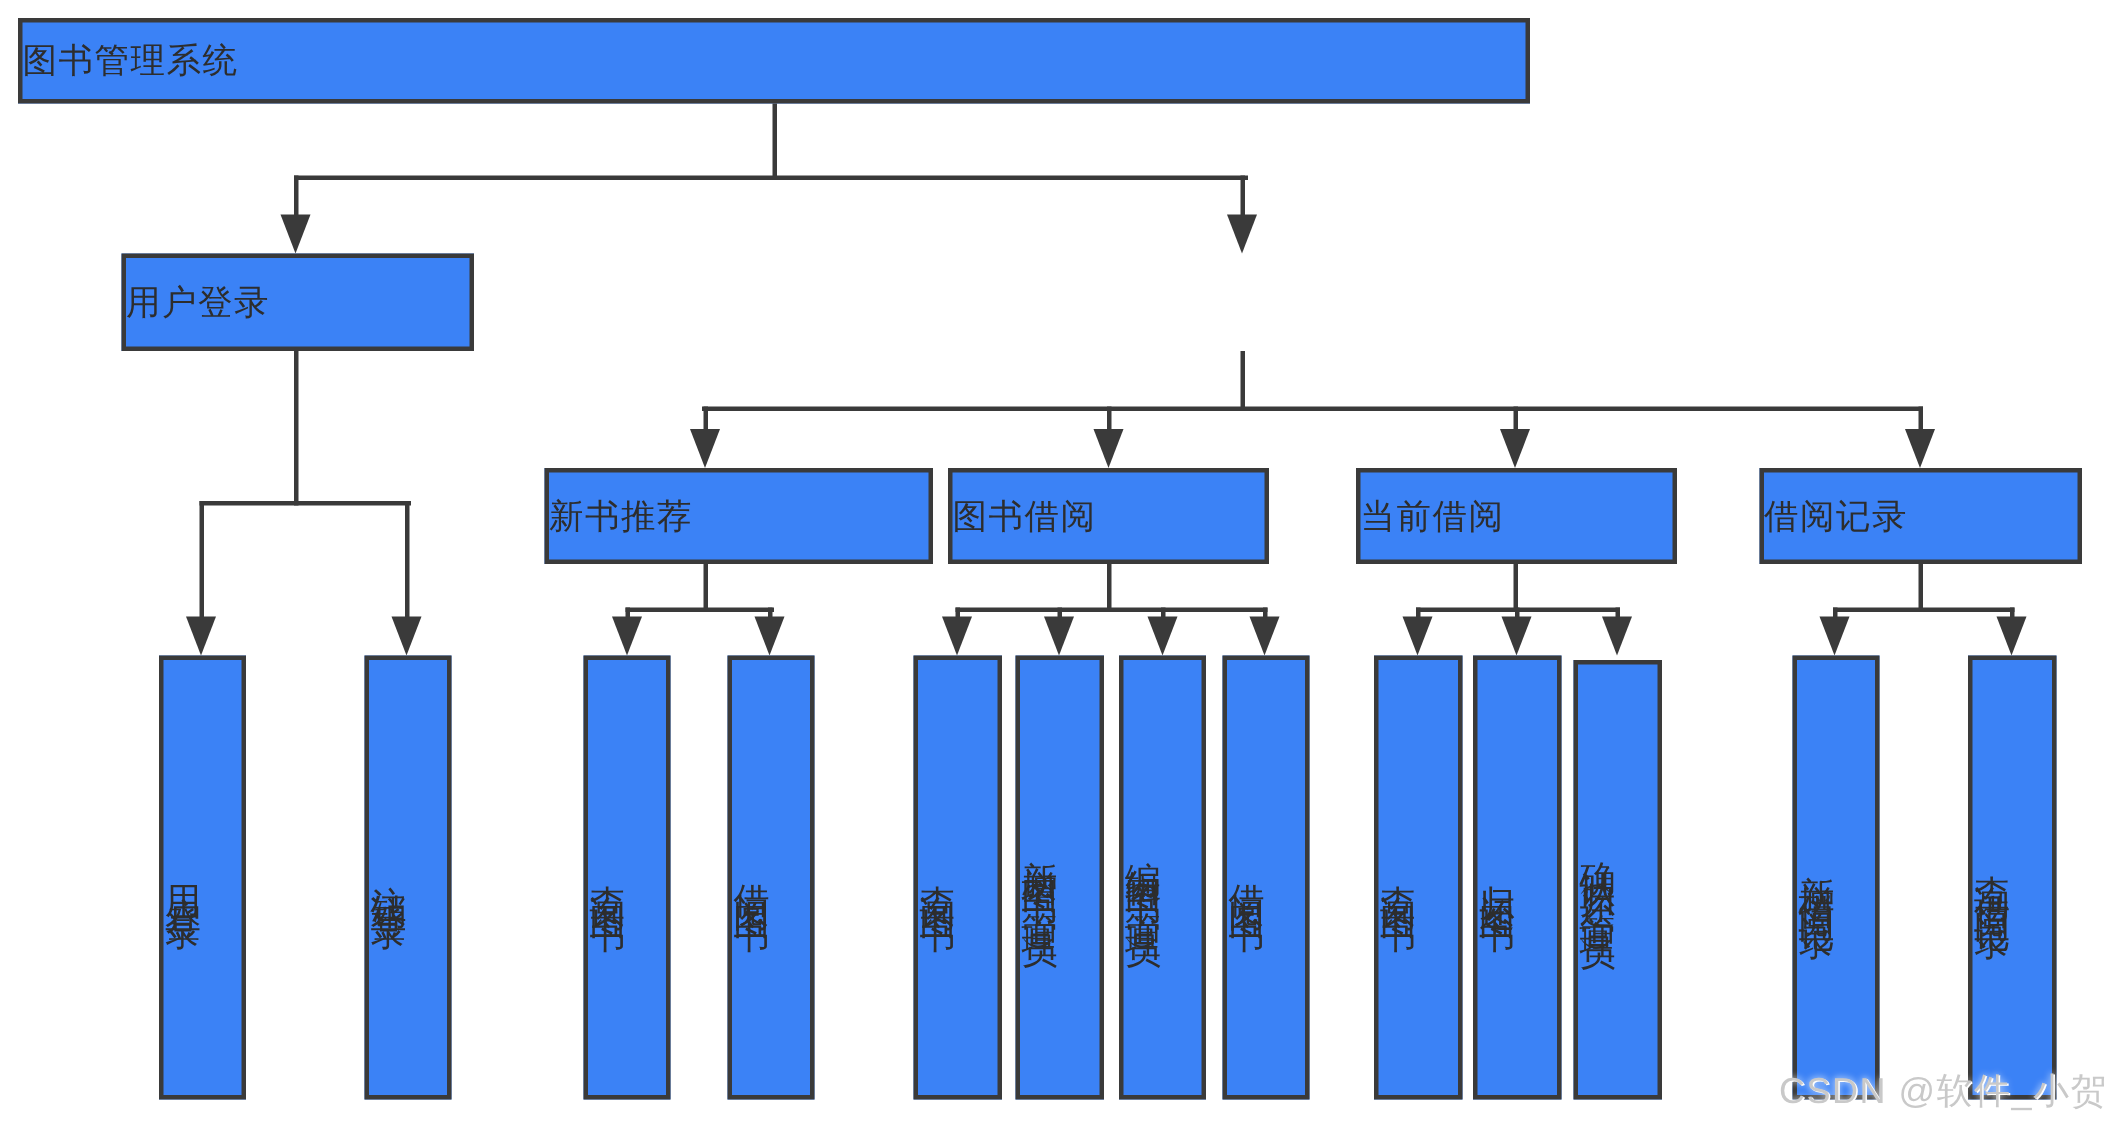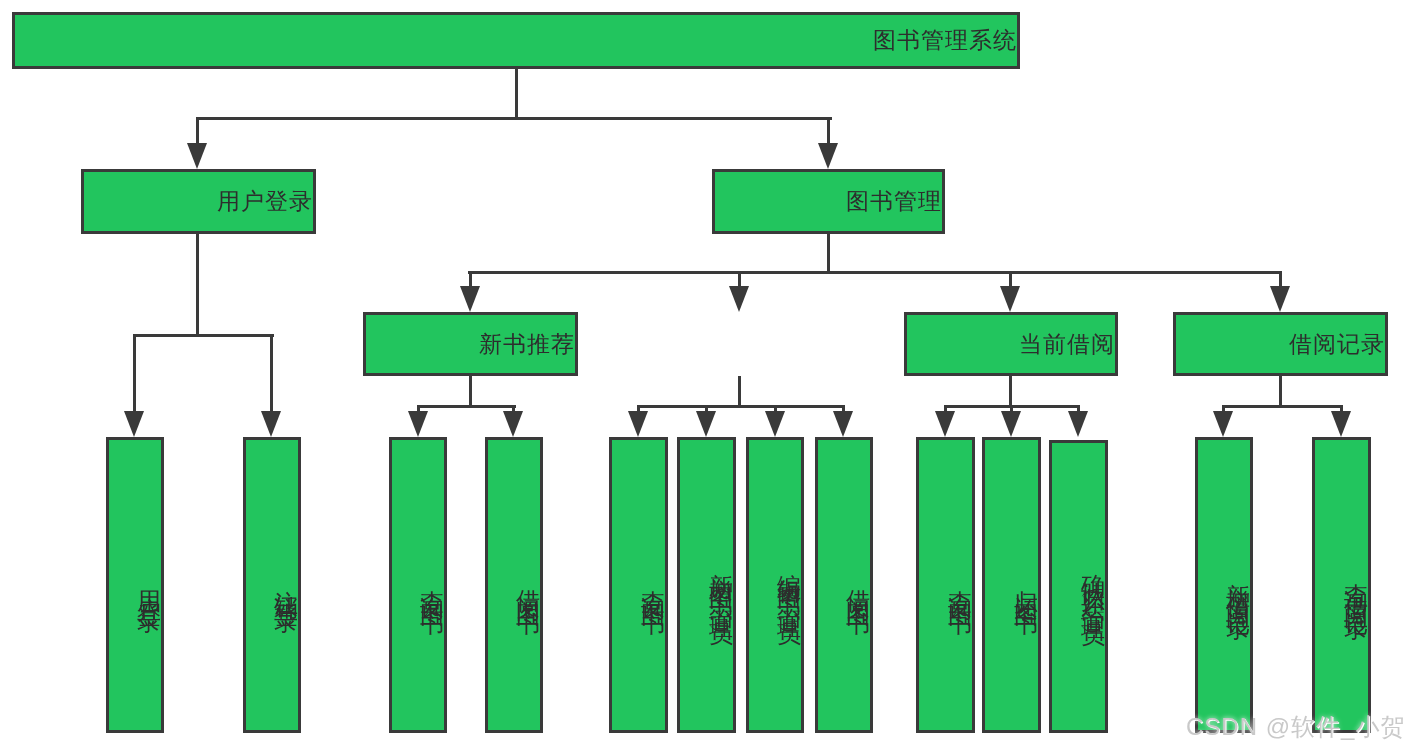--- a/index.html
+++ b/index.html
@@ -12,22 +12,22 @@
   }
   #canvas{
     position:relative;
     width:1405px;height:747px;
     background:var(--background);
     overflow:hidden;
   }
   .node{
     position:absolute;box-sizing:border-box;
     border:3px solid var(--line);
-    background:#22c55e;
-    display:flex;align-items:center;justify-content:flex-end;
+    background:#3b82f6;
+    display:flex;align-items:center;justify-content:flex-start;
     color:var(--text);
   }
   .node.h .lbl{
     font-size:23px;letter-spacing:1px;white-space:nowrap;
   }
   .node.v .lbl{
     writing-mode:vertical-rl;text-orientation:mixed;
     font-size:24px;letter-spacing:7px;line-height:1;
   }
   .lv{position:absolute;width:3px;background:var(--line);}
@@ -57,44 +57,44 @@
   <i class="lv" style="left:515px;top:69px;height:50px"></i>
   <i class="lh" style="left:196px;top:117px;width:636px"></i>
   <i class="lv" style="left:196px;top:117px;height:28px"></i>
   <i class="ah" style="left:187px;top:143px"></i>
   <i class="lv" style="left:827px;top:117px;height:28px"></i>
   <i class="ah" style="left:818px;top:143px"></i>
 
   <div class="node h" style="left:81px;top:169px;width:235px;height:65px">
     <span class="lbl">用户登录</span>
   </div>
-  <div class="node h" style="left:712px;top:169px;width:233px;height:65px">
-    <span class="lbl">图书管理</span>
-  </div>
 
   <i class="lv" style="left:196px;top:234px;height:103px"></i>
   <i class="lh" style="left:133px;top:334px;width:141px"></i>
   <i class="lv" style="left:133px;top:334px;height:78px"></i>
   <i class="ah" style="left:124px;top:411px"></i>
   <i class="lv" style="left:270px;top:334px;height:78px"></i>
   <i class="ah" style="left:261px;top:411px"></i>
 
   <i class="lv" style="left:827px;top:234px;height:40px"></i>
   <i class="lh" style="left:468px;top:271px;width:814px"></i>
   <i class="lv" style="left:469px;top:271px;height:18px"></i>
   <i class="ah" style="left:460px;top:286px"></i>
   <i class="lv" style="left:738px;top:271px;height:18px"></i>
   <i class="ah" style="left:729px;top:286px"></i>
   <i class="lv" style="left:1009px;top:271px;height:18px"></i>
   <i class="ah" style="left:1000px;top:286px"></i>
   <i class="lv" style="left:1279px;top:271px;height:18px"></i>
   <i class="ah" style="left:1270px;top:286px"></i>
 
-  <div class="node h" style="left:363px;top:312px;width:215px;height:64px">
+  <div class="node h" style="left:363px;top:312px;width:259px;height:64px">
     <span class="lbl">新书推荐</span>
+  </div>
+  <div class="node h" style="left:632px;top:312px;width:214px;height:64px">
+    <span class="lbl">图书借阅</span>
   </div>
   <div class="node h" style="left:1173px;top:312px;width:215px;height:64px">
     <span class="lbl">借阅记录</span>
   </div>
   <div class="node h" style="left:904px;top:312px;width:214px;height:64px">
     <span class="lbl">当前借阅</span>
   </div>
 
   <i class="lv" style="left:469px;top:376px;height:31px"></i>
   <i class="lh" style="left:417px;top:405px;width:99px"></i>

